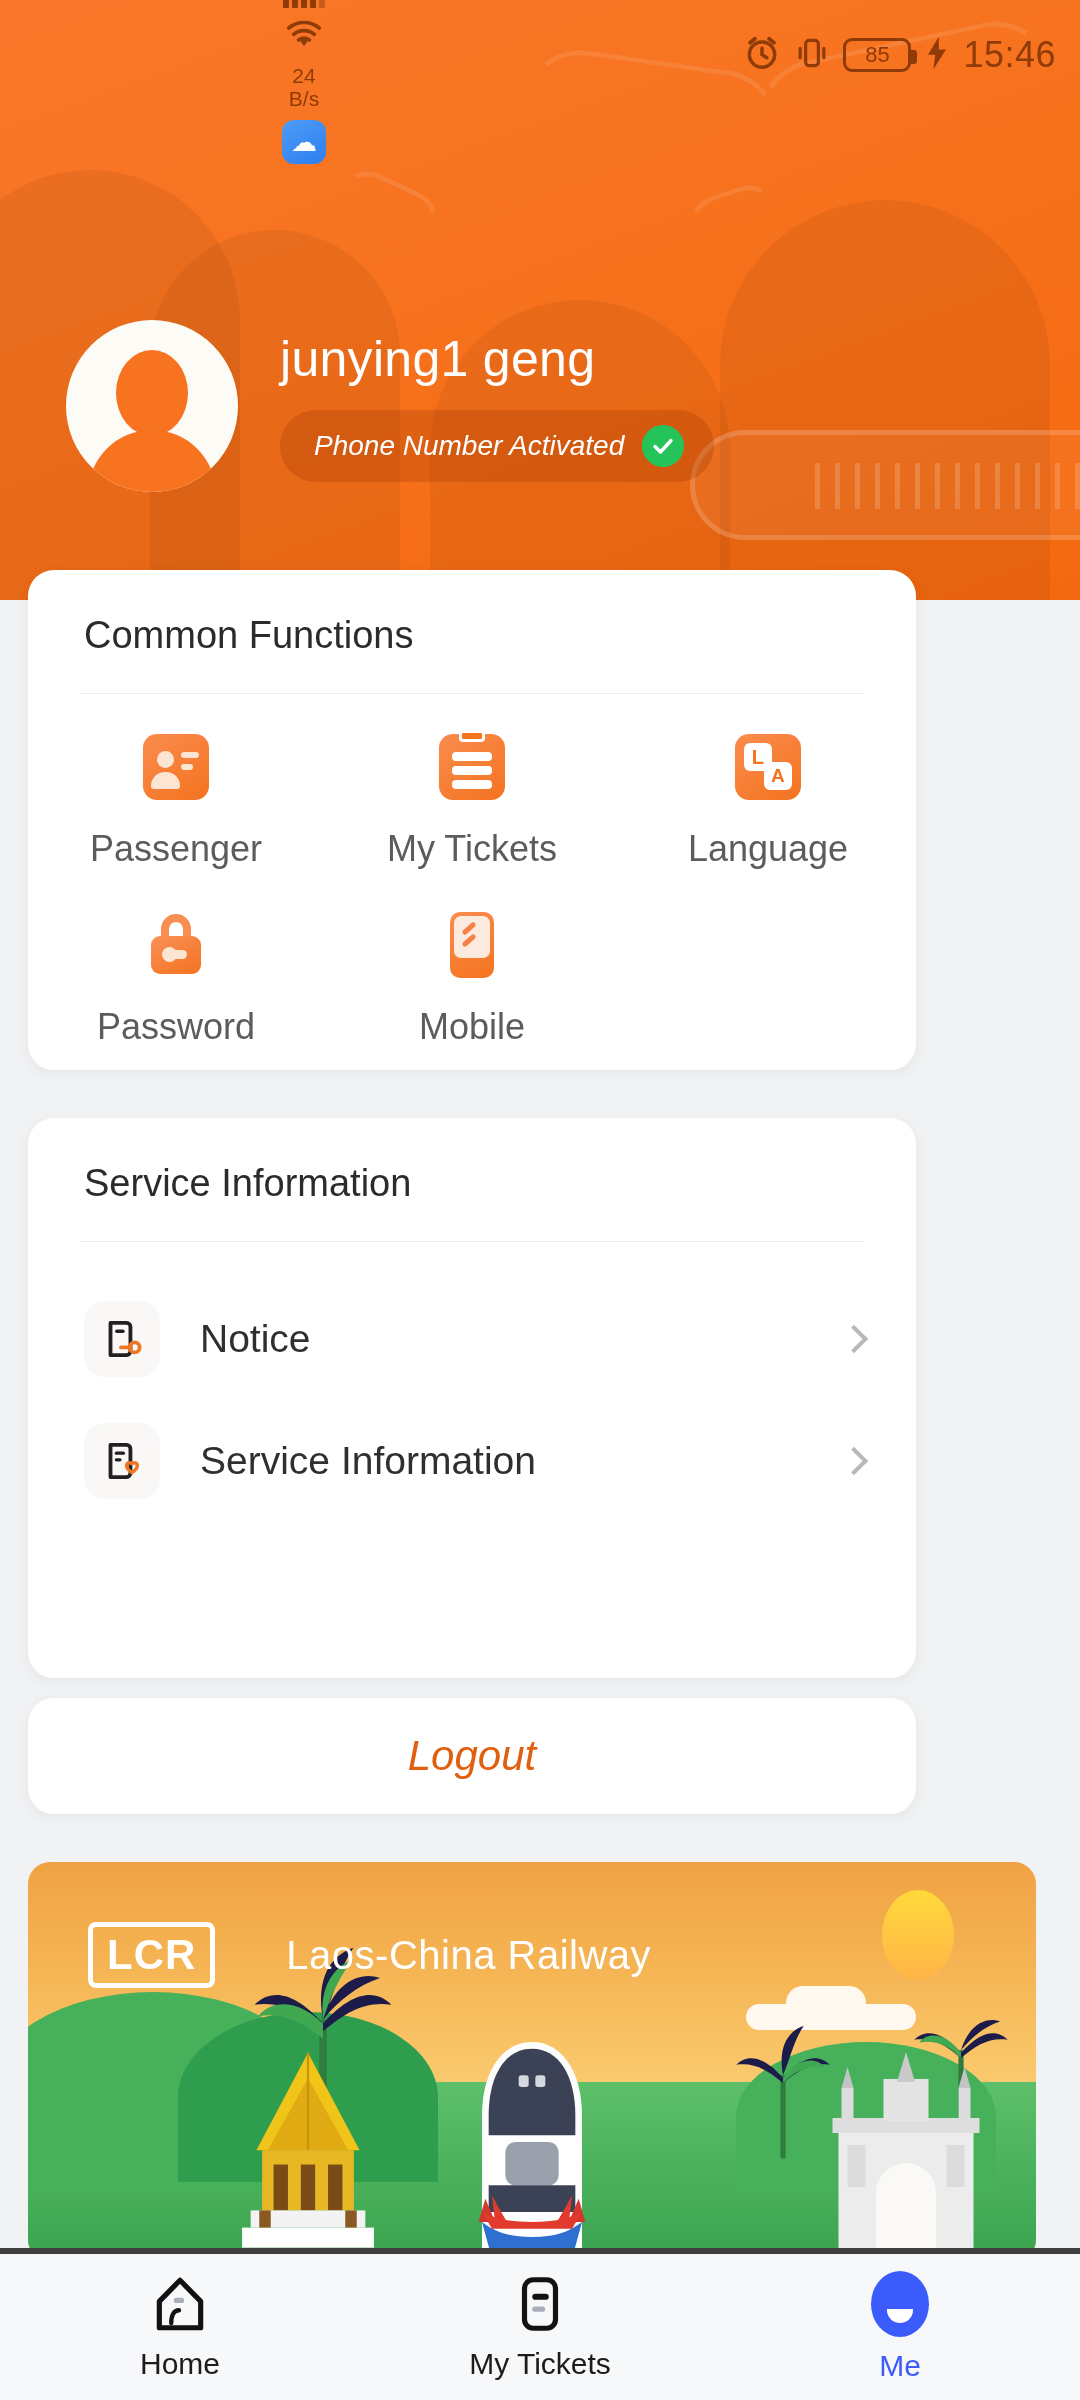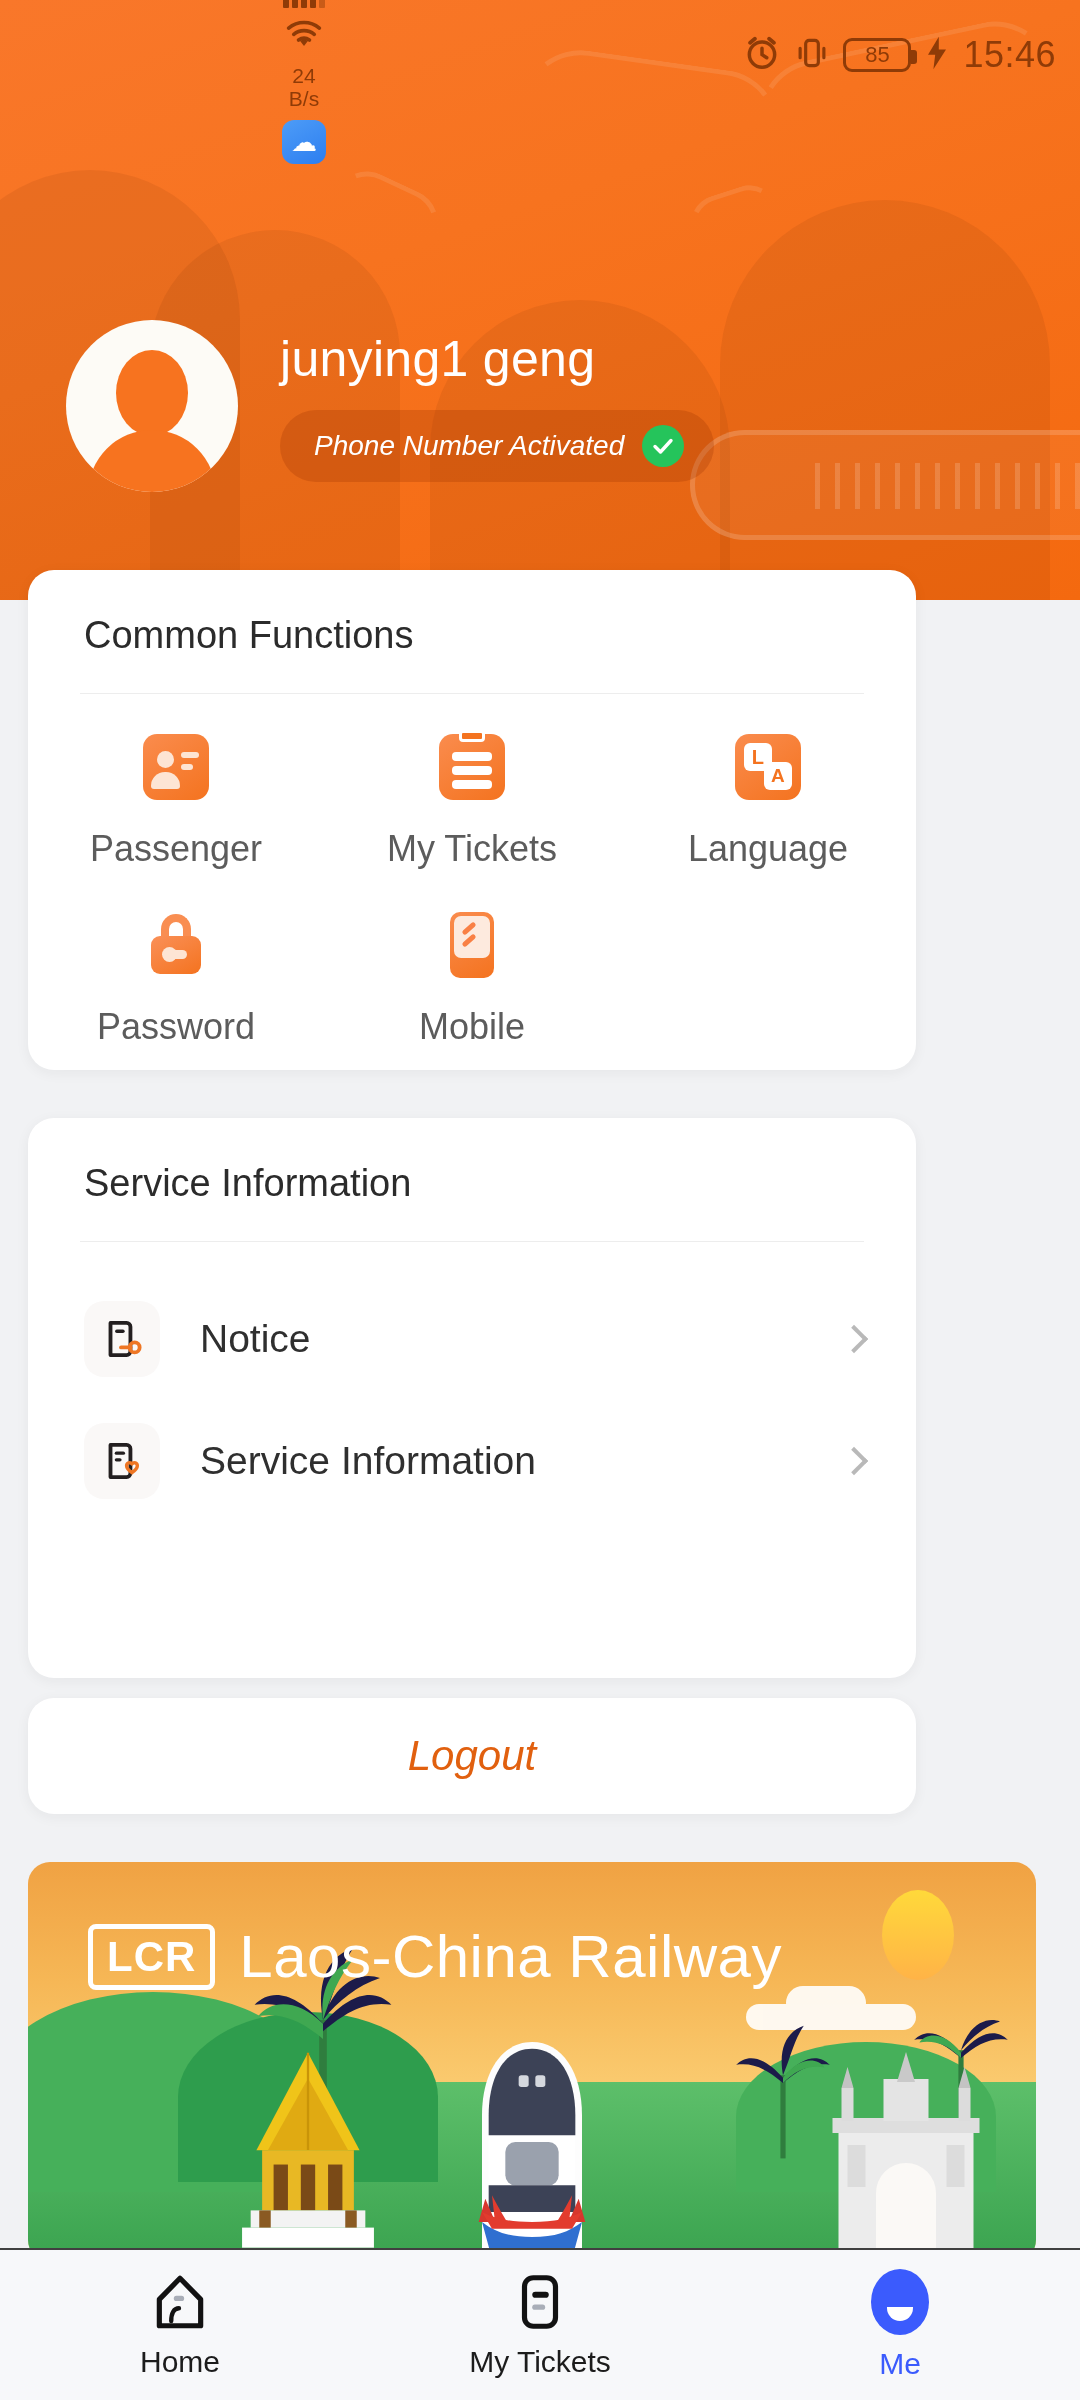--- a/index.html
+++ b/index.html
@@ -173,29 +173,29 @@
   .cl2{ left:10px; top:196px; width:150px; height:16px; opacity:.75; }
   .hills { position:absolute; left:0; right:0; bottom:0; height:180px;
       background:linear-gradient(180deg,#5dbf6a,#3aa34f); }
   .hill { position:absolute; bottom:0; background:#2f9a4b; border-radius:50% 50% 0 0; }
   .h1{ left:-40px; bottom:70px; width:330px; height:200px; background:#46b05a; }
   .h2{ left:150px; bottom:80px; width:260px; height:170px; background:#2e9d4d; }
   .h3{ right:40px; bottom:70px; width:260px; height:150px; background:#46b05a; }
   .bnr-logo { position:absolute; left:60px; top:60px; display:flex; align-items:center; gap:24px; z-index:4; }
   .lcr { border:5px solid #fff; border-radius:8px; padding:4px 14px; color:#fff;
       font-size:42px; font-weight:bold; letter-spacing:1px; }
-  .bnr-title { color:#fff; font-size:60px; letter-spacing:.5px; }
+  .bnr-title { color:#fff; font-size:40px; letter-spacing:.5px;margin-left:47px; }
   .temple { position:absolute; left:190px; bottom:0; width:180px; height:215px; z-index:3; }
   .palm { position:absolute; z-index:3; }
   .train { position:absolute; left:50%; transform:translateX(-50%); bottom:0; width:200px; height:250px; z-index:4; }
   .arch { position:absolute; right:40px; bottom:0; width:180px; height:210px; z-index:3; }
 
   
   .tabbar { position:absolute; left:0; bottom:0; width:1080px; height:152px;
-      background:#f7f8fa; border-top:2px solid #404040; display:flex; z-index:10; }
+      background:#f7f8fa; border-top:6px solid #404040; display:flex; z-index:10; }
   .tab { flex:1; display:flex; flex-direction:column; align-items:center; justify-content:center; gap:12px; }
   .tab svg { width:62px; height:62px; }
   .tab-lbl { font-size:30px; color:#1c1c1c; }
   .tab.active .tab-lbl { color:#3b5bfd; }
   .me-av { width:58px; height:66px; border-radius:50%; background:#3b5bfd;
       display:flex; align-items:flex-end; justify-content:center; padding-bottom:14px; }
   .me-av i { width:26px; height:14px; background:#fff; border-radius:0 0 16px 16px; display:block; }
 </style>
 </head>
 <body>

